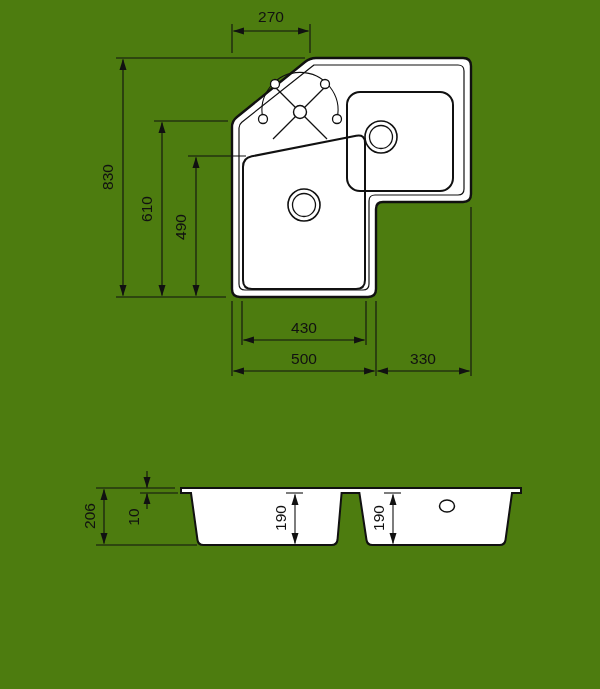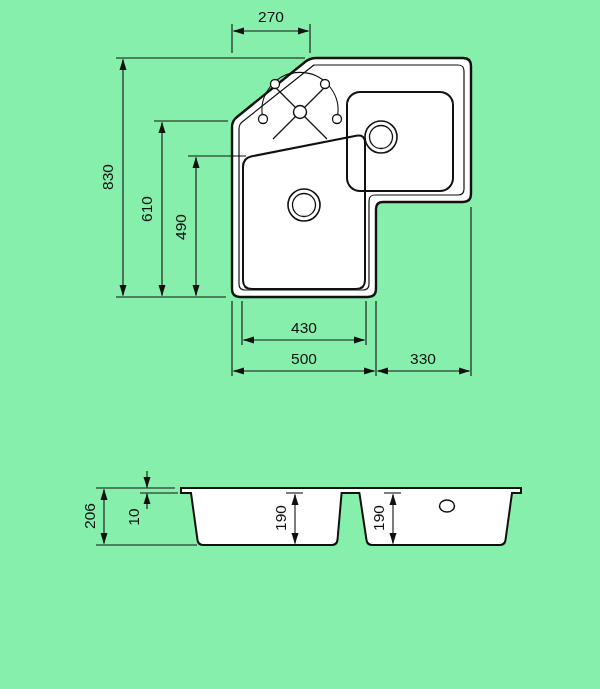--- a/index.html
+++ b/index.html
@@ -1,19 +1,19 @@
 <!DOCTYPE html>
 <html><head>
 <meta charset="utf-8">
 <style>
   html,body{margin:0;padding:0;background:#ffffff;}
   .page{
     position:relative;
     width:600px;height:689px;
-    background:#86efac;
+    background:#4d7c0f;
     font-family:"Liberation Sans", sans-serif;
     overflow:hidden;
   }
   svg{display:block;}
   .dim-text{
     font-family:"Liberation Sans", sans-serif;
     font-size:15.5px;
     fill:#111111;
   }
 </style>

